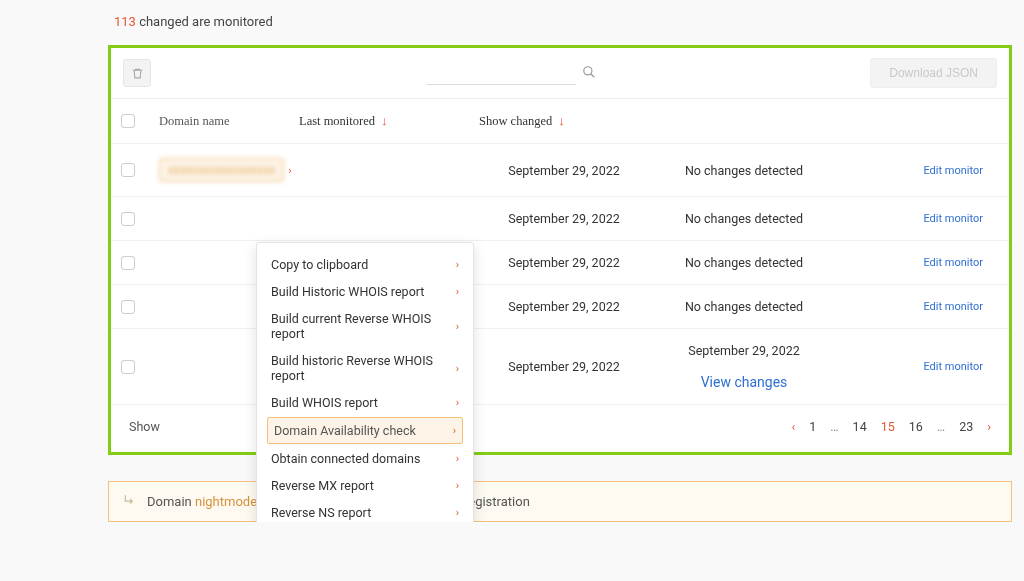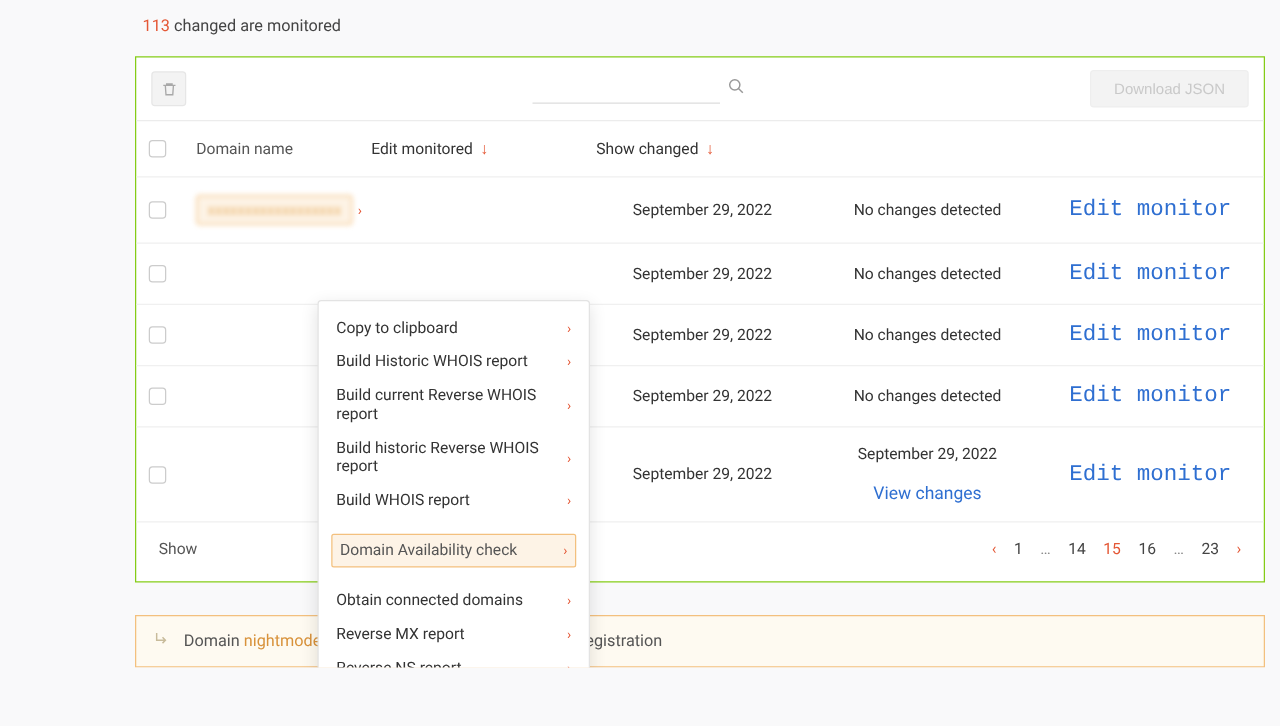--- a/index.html
+++ b/index.html
@@ -15,21 +15,21 @@
       padding: 0 6px;
     }
     .monitored-line {
       padding: 14px 0 16px 108px;
       font-size: 13px;
       color: #444;
     }
     .monitored-line .count { color: #e45735; }
     .card {
       background: #fff;
-      border: 1px solid #84cc16;
+      border: 3px solid #84cc16;
       margin: 0 6px 0 102px;
       position: relative;
     }
     .toolbar {
       display: flex;
       align-items: center;
       padding: 10px 12px;
       border-bottom: 1px solid #ececec;
     }
     .trash-btn {
@@ -68,20 +68,21 @@
     .table-header, .table-row {
       display: grid;
       grid-template-columns: 38px 140px 180px 170px 190px 1fr;
       align-items: center;
       padding: 14px 10px;
       border-bottom: 1px solid #f0f0f0;
     }
     .table-header {
       font-size: 12.5px;
       color: #555;
+      font-family: Liberation Serif, serif;
     }
     .th { display:flex; align-items:center; gap:6px; }
     .sort-arrow { color:#e45735; font-size:13px; }
     .cb {
       width:14px; height:14px;
       border:1px solid #ccc;
       border-radius:3px;
       background:#fff;
       cursor:pointer;
     }
@@ -99,21 +100,21 @@
       font-size:12px;
     }
     .chip-arrow {
       color:#e45735;
       font-size:11px;
       margin-left:4px;
       vertical-align:middle;
     }
     .cell-center { text-align:center; font-size:12.5px; color:#333; }
     .cell-change { text-align:center; font-size:12.5px; color:#333; }
-    .edit-link { color:#2f6fd1; font-size:18px; text-align:right; padding-right:16px; cursor:pointer;font-family:Liberation Mono, monospace; }
+    .edit-link { color:#2f6fd1; font-size:11px; text-align:right; padding-right:16px; cursor:pointer; }
     .view-changes { color:#2f6fd1; font-size:14px; display:block; margin-top:16px; cursor:pointer; }
     .bottom-bar {
       display:flex;
       align-items:center;
       justify-content:space-between;
       padding:14px 18px 18px;
       font-size:12.5px;
       color:#555;
     }
     .pager { display:flex; align-items:center; gap:14px; font-size:12.5px; color:#444; }
@@ -140,21 +141,21 @@
       justify-content:space-between;
       padding: 6px 14px;
       font-size:12.5px;
       color:#333;
       cursor:pointer;
     }
     .popover-item .arr { color:#e45735; font-size:11px; }
     .popover-item.highlighted {
       background:#fdf3e6;
       border:1px solid #f3c07e;
-      margin: 13px 10px;
+      margin: 1px 10px;
       padding: 5px 6px;
       border-radius:2px;
       color:#555;
     }
 
     .toast {
       margin: 26px 6px 0 102px;
       background:#fefaf1;
       border:1px solid #f3c07e;
       padding: 11px 14px;
@@ -198,21 +199,21 @@
     </div>
 
     <div class="table-header">
       <div>
           <div class="cb"></div>
         </div>
       <div class="th">
           <span>Domain name</span>
         </div>
       <div class="th cell-center">
-          <span>Edit monitored</span>
+          <span>Last monitored</span>
           <span class="sort-arrow">↓</span>
         </div>
       <div class="th cell-center">
           <span>Show changed</span>
           <span class="sort-arrow">↓</span>
         </div>
       <div></div>
     </div>
 
     <div id="rows-target">

